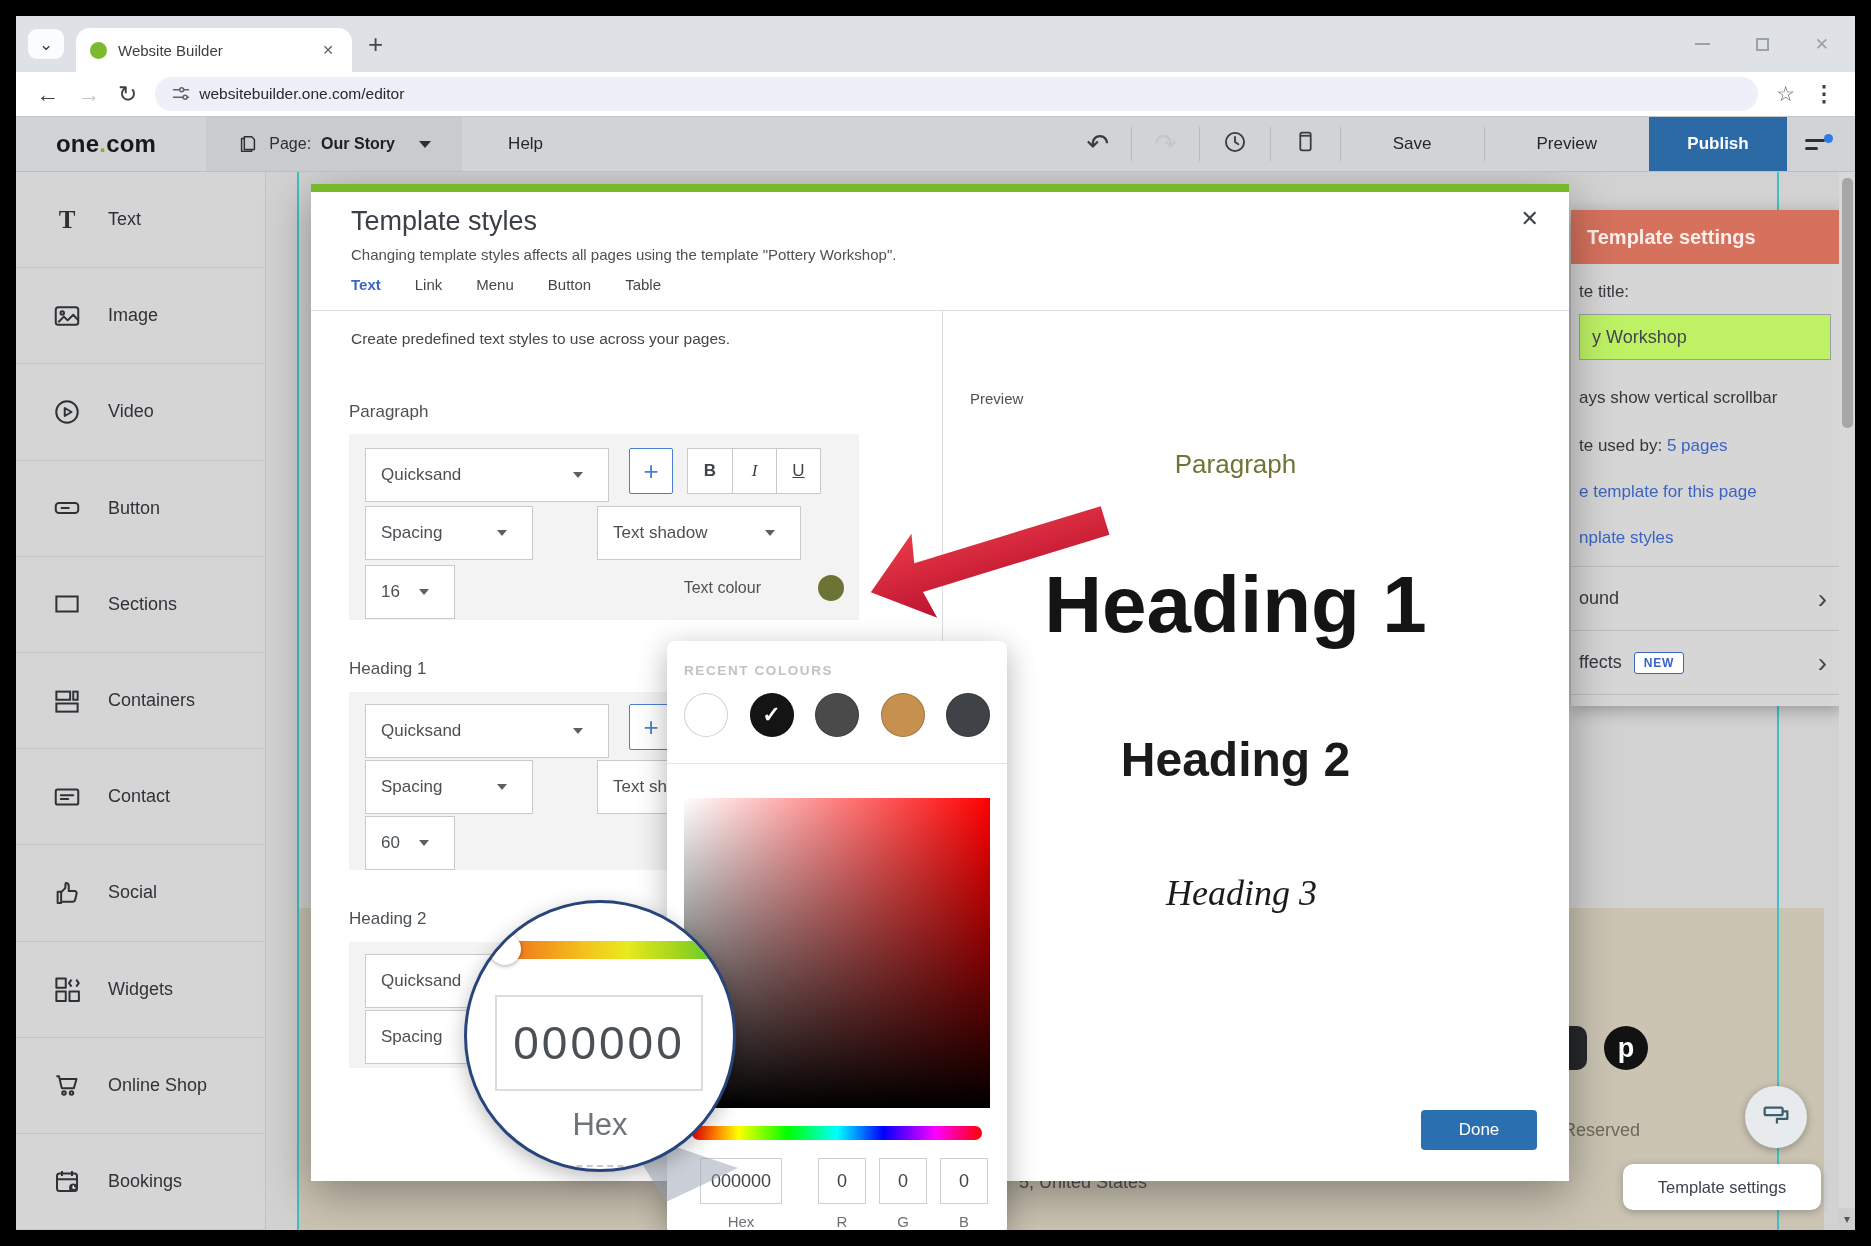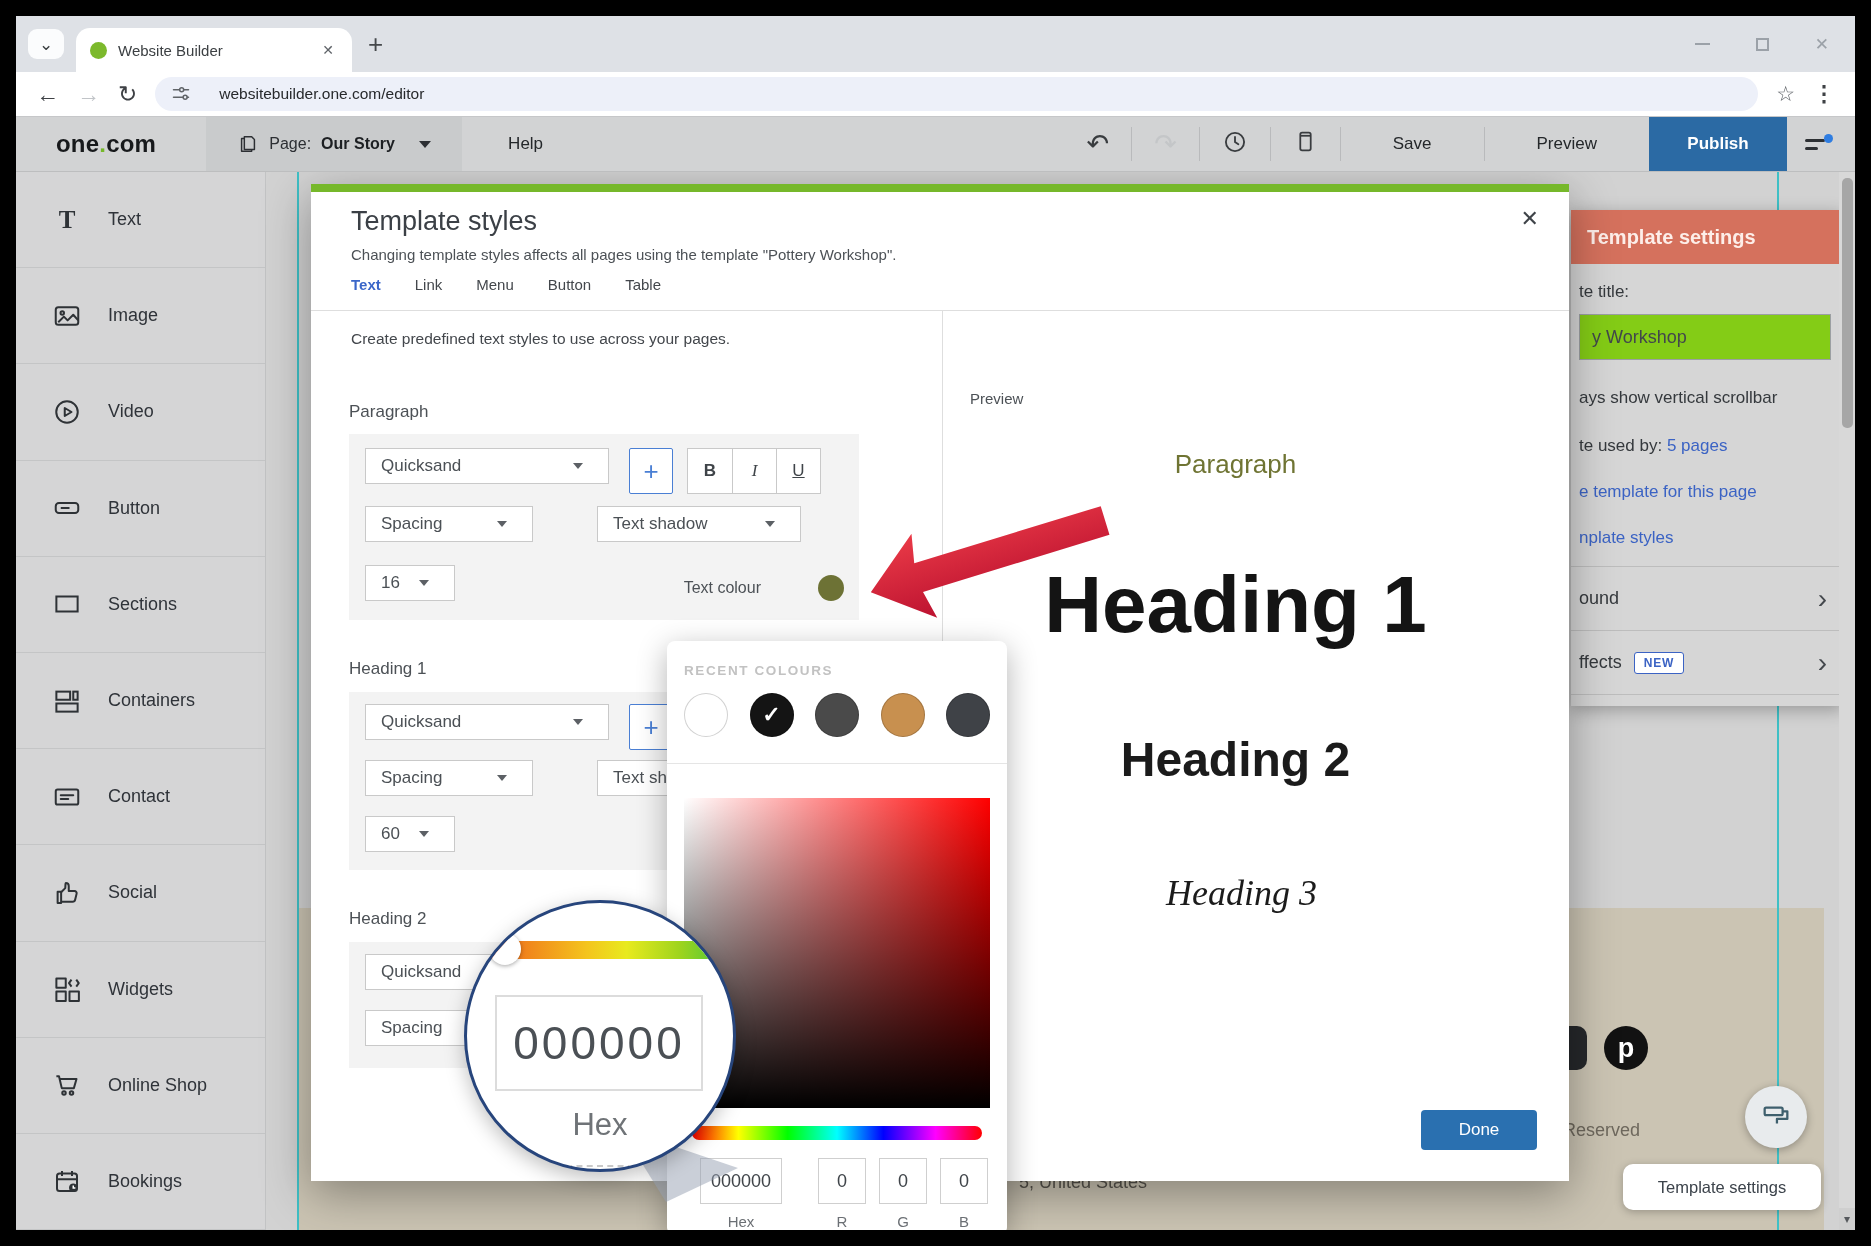--- a/index.html
+++ b/index.html
@@ -17,21 +17,21 @@
   .tab-close { font-size:14px; color:#5f6368; padding:2px 4px; }
   .newtab { margin-left:16px; font-size:26px; color:#45484b; line-height:1; }
   .winctl { margin-left:auto; margin-right:26px; display:flex; align-items:center; gap:46px; color:#9ba1a8; }
   .min-bar { width:15px; height:2px; background:#9ba1a8; }
   .max-box { width:13px; height:13px; border:2px solid #9ba1a8; }
   .close-x { font-size:17px; }
 
   .urlrow { height:44px; background:#fff; display:flex; align-items:center; padding:0 20px; gap:18px; flex:none; }
   .nav-ic { font-size:23px; color:#3e4145; line-height:1; }
   .nav-ic.dis { color:#c1c4c8; }
-  .urlpill { flex:1; height:34px; border-radius:17px; background:#edf0f9; display:flex; align-items:center; padding:0 16px; gap:28px; }
+  .urlpill { flex:1; height:34px; border-radius:17px; background:#edf0f9; display:flex; align-items:center; padding:0 16px; gap:8px; }
   .url-text { font-size:15.5px; color:#27292c; }
   .star { font-size:21px; color:#5f6368; }
   .dots { font-size:22px; color:#3e4145; font-weight:700; }
 
   
   .toolbar { height:56px; background:#d2d3d4; border-top:1px solid #c6c7c9; border-bottom:1px solid #bdbebf; display:flex; align-items:center; flex:none; }
   .logo { margin-left:40px; font-size:24px; font-weight:800; color:#17191b; letter-spacing:.2px; }
   .logo .dot { color:#76b82a; }
   .pagebtn { margin-left:50px; height:100%; width:256px; background:#c9cbcc; display:flex; align-items:center; justify-content:center; gap:10px; }
   .pagebtn .pl { font-size:16px; color:#2c2f33; }
@@ -67,21 +67,21 @@
   .pinterest { position:absolute; left:1588px; top:854px; width:44px; height:44px; border-radius:50%; background:#121212; color:#fff; display:flex; align-items:center; justify-content:center; font-size:27px; font-weight:700; z-index:3; }
   .reserved { position:absolute; left:1547px; top:948px; font-size:18px; color:#6e685d; z-index:3; }
   .address { position:absolute; left:1003px; top:1000px; font-size:18px; color:#56524b; z-index:3; }
   .fab { position:absolute; left:1729px; top:914px; width:62px; height:62px; border-radius:50%; background:#e8ebed; box-shadow:0 2px 8px rgba(0,0,0,.3); display:flex; align-items:center; justify-content:center; z-index:3; }
   .ts-pill { position:absolute; left:1607px; top:992px; width:198px; height:46px; border-radius:10px; background:#fff; box-shadow:0 2px 8px rgba(0,0,0,.25); display:flex; align-items:center; justify-content:center; font-size:16.5px; color:#3c434b; z-index:3; }
 
   
   .ts-panel { position:absolute; left:1555px; top:38px; width:272px; height:496px; background:#d6d6d6; box-shadow:0 4px 16px rgba(0,0,0,.28); z-index:5; }
   .ts-head { height:54px; background:#d5715d; display:flex; align-items:center; padding-left:16px; font-size:20px; font-weight:700; color:#fdeee9; }
   .ts-panel .t-lab { position:absolute; left:8px; top:72px; font-size:17px; color:#35393d; }
-  .ts-input { position:absolute; left:8px; top:104px; width:252px; height:46px; background:#84cc16; border:1px solid #9b9fa2; font-size:18px; color:#42474c; padding-left:12px; font-family:"Liberation Sans",sans-serif; }
+  .ts-input { position:absolute; left:8px; top:104px; width:252px; height:46px; background:#bef264; border:1px solid #9b9fa2; font-size:18px; color:#42474c; padding-left:12px; font-family:"Liberation Sans",sans-serif; }
   .ts-row { position:absolute; left:8px; font-size:17px; color:#35393d; }
   .ts-link { color:#3b63c4; text-decoration:none; }
   .ts-link.u { }
   .ts-div { position:absolute; left:0; right:0; height:1px; background:#bdbdbd; }
   .ts-nav { position:absolute; left:0; right:0; height:64px; display:flex; align-items:center; padding:0 16px 0 8px; font-size:18px; color:#35393d; border-bottom:1px solid #bdbdbd; }
   .ts-chev { margin-left:auto; font-size:28px; color:#44484d; }
   .newbadge { margin-left:12px; border:1.5px solid #3b63c4; border-radius:3px; color:#3b63c4; font-size:12px; font-weight:700; letter-spacing:.8px; padding:3px 9px; background:#fff; }
 
   
   .modal { position:absolute; left:295px; top:12px; width:1258px; height:997px; background:#fff; box-shadow:0 12px 44px rgba(0,0,0,.35); z-index:10; }
@@ -89,21 +89,21 @@
   .m-close { position:absolute; right:30px; top:22px; font-size:22px; color:#3f4449; }
   .m-title { position:absolute; left:40px; top:22px; font-size:27px; color:#3b4046; font-weight:500; }
   .m-sub { position:absolute; left:40px; top:62px; font-size:15px; color:#4c5156; }
   .m-tabs { position:absolute; left:40px; top:92px; display:flex; gap:34px; font-size:15px; color:#43474c; }
   .m-tab.active { color:#3a66c9; font-weight:700; }
   .m-hr { position:absolute; left:0; right:0; top:126px; height:1px; background:#dedede; }
   .m-intro { position:absolute; left:40px; top:146px; font-size:15.5px; color:#43474c; }
   .m-vdiv { position:absolute; left:631px; top:127px; bottom:0; width:1px; background:#dedede; }
   .sect-label { position:absolute; left:38px; font-size:17px; color:#4c5156; }
   .gpanel { position:absolute; left:38px; width:510px; background:#f3f3f3; }
-  .sel { position:absolute; height:36px; background:#fff; border:1px solid #c9c9c9; display:flex; align-items:center; justify-content:space-between; padding:0 25px 0 15px; font-size:17px; color:#4b5055; }
+  .sel { position:absolute; height:54px; background:#fff; border:1px solid #c9c9c9; display:flex; align-items:center; justify-content:space-between; padding:0 25px 0 15px; font-size:17px; color:#4b5055; }
   .sel .sc { width:0; height:0; border-left:5.5px solid transparent; border-right:5.5px solid transparent; border-top:6.5px solid #5c6065; margin-left:8px; }
   .plusbtn { position:absolute; width:44px; height:46px; border:1.5px solid #4a7fd4; border-radius:2px; background:#fff; color:#4a7fd4; font-size:26px; display:flex; align-items:center; justify-content:center; }
   .biu { position:absolute; display:flex; height:46px; border:1px solid #c9c9c9; background:#fff; }
   .biu span { width:44px; display:flex; align-items:center; justify-content:center; font-size:17px; color:#3f4449; }
   .biu span + span { border-left:1px solid #c9c9c9; }
   .biu .b { font-weight:800; }
   .biu .i { font-style:italic; font-family:"Liberation Serif",serif; }
   .biu .u { text-decoration:underline; }
   .tc-label { position:absolute; left:270px; width:142px; height:46px; line-height:46px; text-align:right; font-size:16px; color:#4c5156; }
   .tc-swatch { position:absolute; width:26px; height:26px; border-radius:50%; }

